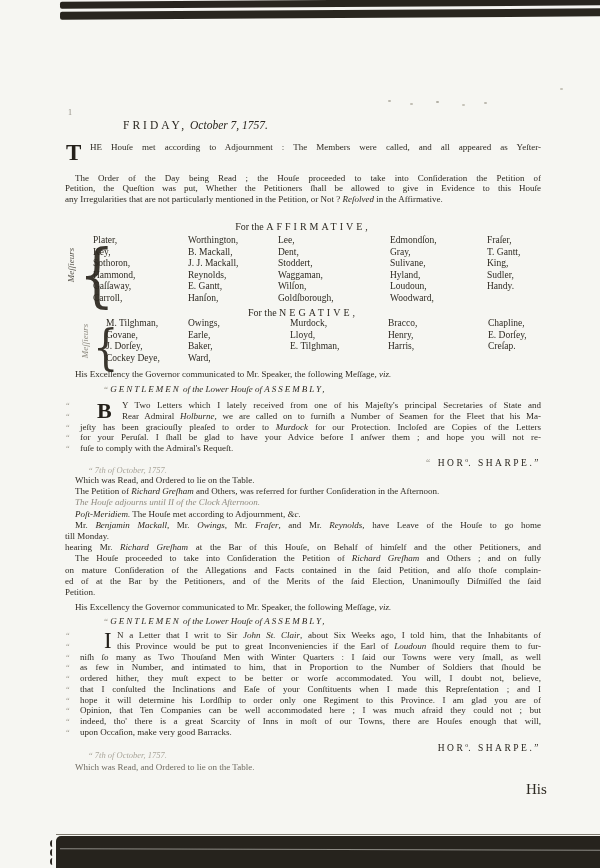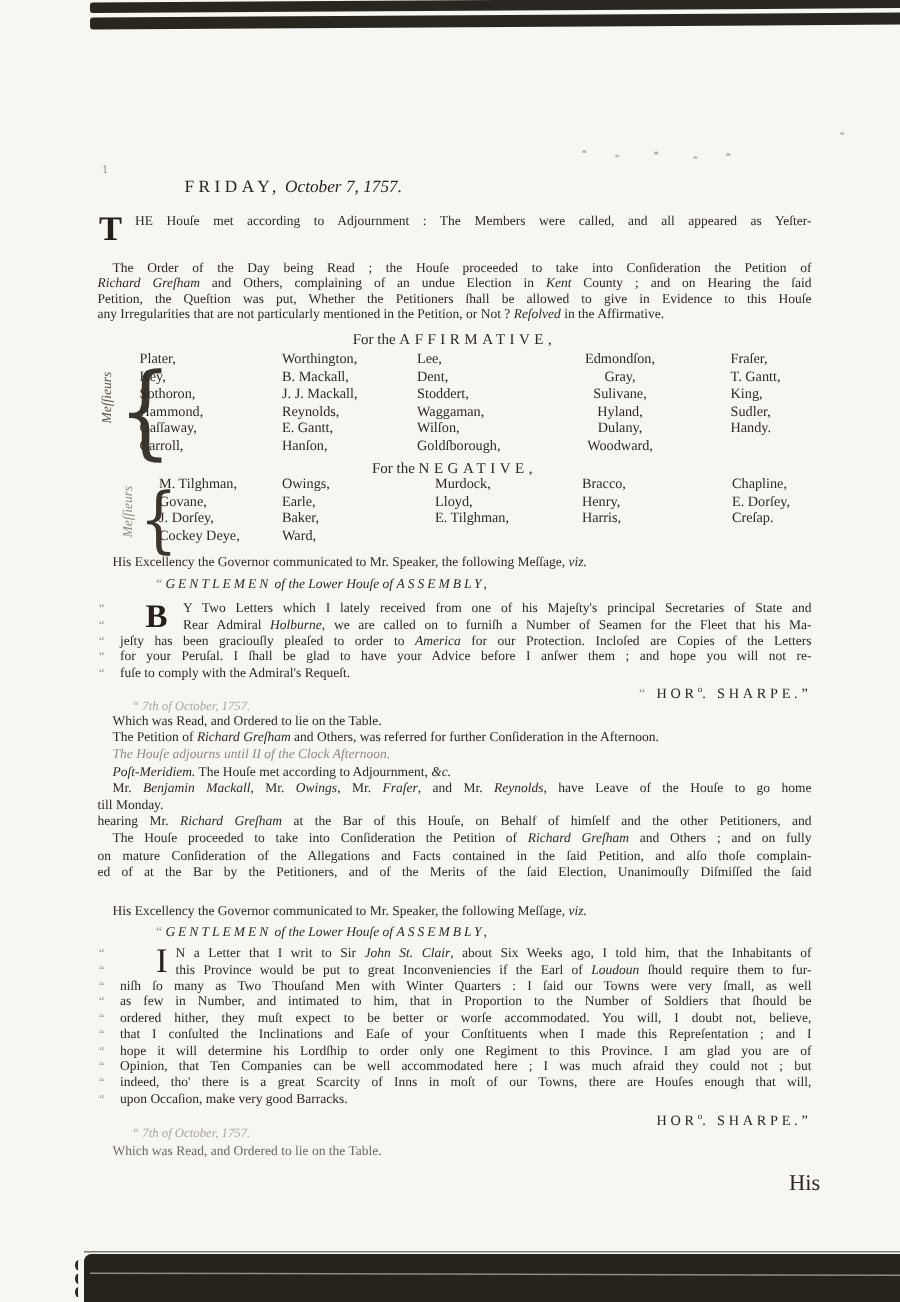--- a/index.html
+++ b/index.html
@@ -70,21 +70,20 @@
   <div class="blk intro" style="left:65px;top:142px;width:476px;">
     <span class="dropcap" style="left:1px;">T</span>
     <div>
         <div class="ln pad">HE Houſe met according to Adjournment :  The Members were called, and all appeared as Yeſter-</div>
       </div>
   </div>
 
   <div class="blk" style="left:65px;top:173px;width:476px;">
     <div>
         <div class="ln ind">The Order of the Day being Read ; the Houſe proceeded to take into Conſideration the Petition of</div>
-        <div class="ln"><span class="i">Richard Greſham</span> and Others, complaining of an undue Election in <span class="i">Kent</span> County ; and on Hearing the ſaid</div>
         <div class="ln">Petition, the Queſtion was put, Whether the Petitioners ſhall be allowed to give in Evidence to this Houſe</div>
         <div class="ln last">any Irregularities that are not particularly mentioned in the Petition, or Not ?  <span class="i">Reſolved</span> in the Affirmative.</div>
       </div>
   </div>
 
   <div class="divhead" style="top:221px;"><span>For the </span><span class="sp">AFFIRMATIVE,</span></div>
   <div class="rot" style="left:71px;top:265px;">Meſſieurs</div>
   <div class="brace b1">{</div>
   <div class="ncol" style="left:93px;top:235px;">
       <div class="nm">Plater,</div>
@@ -103,26 +102,26 @@
       <div class="nm">Hanſon,</div>
     </div>
   <div class="ncol" style="left:278px;top:235px;">
       <div class="nm">Lee,</div>
       <div class="nm">Dent,</div>
       <div class="nm">Stoddert,</div>
       <div class="nm">Waggaman,</div>
       <div class="nm">Wilſon,</div>
       <div class="nm">Goldſborough,</div>
     </div>
-  <div class="ncol" style="left:390px;top:235px;text-align:center;">
+  <div class="ncol" style="left:390px;top:235px;">
       <div class="nm">Edmondſon,</div>
       <div class="nm">Gray,</div>
       <div class="nm">Sulivane,</div>
       <div class="nm">Hyland,</div>
-      <div class="nm">Dulany,</div>
+      <div class="nm">Loudoun,</div>
       <div class="nm">Woodward,</div>
     </div>
   <div class="ncol" style="left:487px;top:235px;">
       <div class="nm">Fraſer,</div>
       <div class="nm">T. Gantt,</div>
       <div class="nm">King,</div>
       <div class="nm">Sudler,</div>
       <div class="nm">Handy.</div>
     </div>
 
@@ -159,40 +158,41 @@
 
   <div class="blk" style="left:65px;top:369px;width:476px;">
     <div class="ln ind last">His Excellency the Governor communicated to Mr. Speaker, the following Meſſage, <span class="i">viz.</span></div>
   </div>
   <div class="gent" style="top:384px;"><span class="fd">“ </span><span class="i sp2">GENTLEMEN</span><span class="i"> of the Lower Houſe of </span><span class="i sp2">ASSEMBLY,</span></div>
   <div class="blk msg msg1" style="left:80px;top:400px;width:461px;">
     <span class="dropcap" style="left:17px;font-size:22px;">B</span>
     <div>
         <div class="ln pad"><span class="q">“</span>Y Two Letters which I lately received from one of his Majeſty's principal Secretaries of State and</div>
         <div class="ln pad"><span class="q">“</span>Rear Admiral <span class="i">Holburne</span>, we are called on to furniſh a Number of Seamen for the Fleet that his Ma-</div>
-        <div class="ln"><span class="q">“</span>jeſty has been graciouſly pleaſed to order to <span class="i">America</span> for our Protection.   Incloſed are Copies of the Letters</div>
+        <div class="ln"><span class="q">“</span>jeſty has been graciouſly pleaſed to order to <span class="i">Murdock</span> for our Protection.   Incloſed are Copies of the Letters</div>
         <div class="ln"><span class="q">“</span>for your Peruſal.   I ſhall be glad to have your Advice before I anſwer them ; and  hope  you will not re-</div>
         <div class="ln last"><span class="q">“</span>fuſe to comply with the Admiral's Requeſt.</div>
       </div>
   </div>
   <div class="sig" style="top:457px;"><span class="fd">“ </span><span>HOR</span><span class="sup">o</span><span>. SHARPE.”</span></div>
   <div class="dateline" style="top:465px;"><span class="i fd2">“ 7th of October, 1757.</span></div>
 
   <div class="blk" style="left:65px;top:475px;width:476px;line-height:11.2px;">
     <div>
         <div class="ln last ind">Which was Read, and Ordered to lie on the Table.</div>
         <div class="ln last ind">The Petition of <span class="i">Richard Greſham</span> and Others, was referred for further Conſideration in the Afternoon.</div>
         <div class="ln last ind"><span class="i fd">The Houſe adjourns until II of the Clock Afternoon.</span></div>
         <div class="ln last ind"><span class="i">Poſt-Meridiem.</span>   The Houſe met according to Adjournment, <span class="i">&amp;c.</span></div>
         <div class="ln ind">Mr. <span class="i">Benjamin Mackall</span>, Mr. <span class="i">Owings</span>, Mr. <span class="i">Fraſer</span>, and Mr. <span class="i">Reynolds</span>, have Leave of the Houſe to go home</div>
         <div class="ln last">till Monday.</div>
         <div class="ln">hearing Mr. <span class="i">Richard Greſham</span> at the Bar of this Houſe, on Behalf of himſelf and the other Petitioners, and</div>
         <div class="ln ind">The Houſe proceeded to take into Conſideration the Petition of <span class="i">Richard Greſham</span> and Others ; and on fully</div>
         <div class="ln">on mature Conſideration of the Allegations and Facts contained in the ſaid Petition, and alſo thoſe complain-</div>
         <div class="ln">ed of at the Bar by the Petitioners, and of the Merits of the ſaid Election, Unanimouſly Diſmiſſed the ſaid</div>
+        <div class="ln last">Petition.</div>
       </div>
   </div>
 
   <div class="blk" style="left:65px;top:602px;width:476px;">
     <div class="ln ind last">His Excellency the Governor communicated to Mr. Speaker, the following Meſſage, <span class="i">viz.</span></div>
   </div>
   <div class="gent" style="top:616px;"><span class="fd">“ </span><span class="i sp2">GENTLEMEN</span><span class="i"> of the Lower Houſe of </span><span class="i sp2">ASSEMBLY,</span></div>
   <div class="blk msg msg2" style="left:80px;top:630px;width:461px;line-height:10.75px;">
     <span class="dropcap thin" style="left:24px;font-size:23px;">I</span>
     <div>

